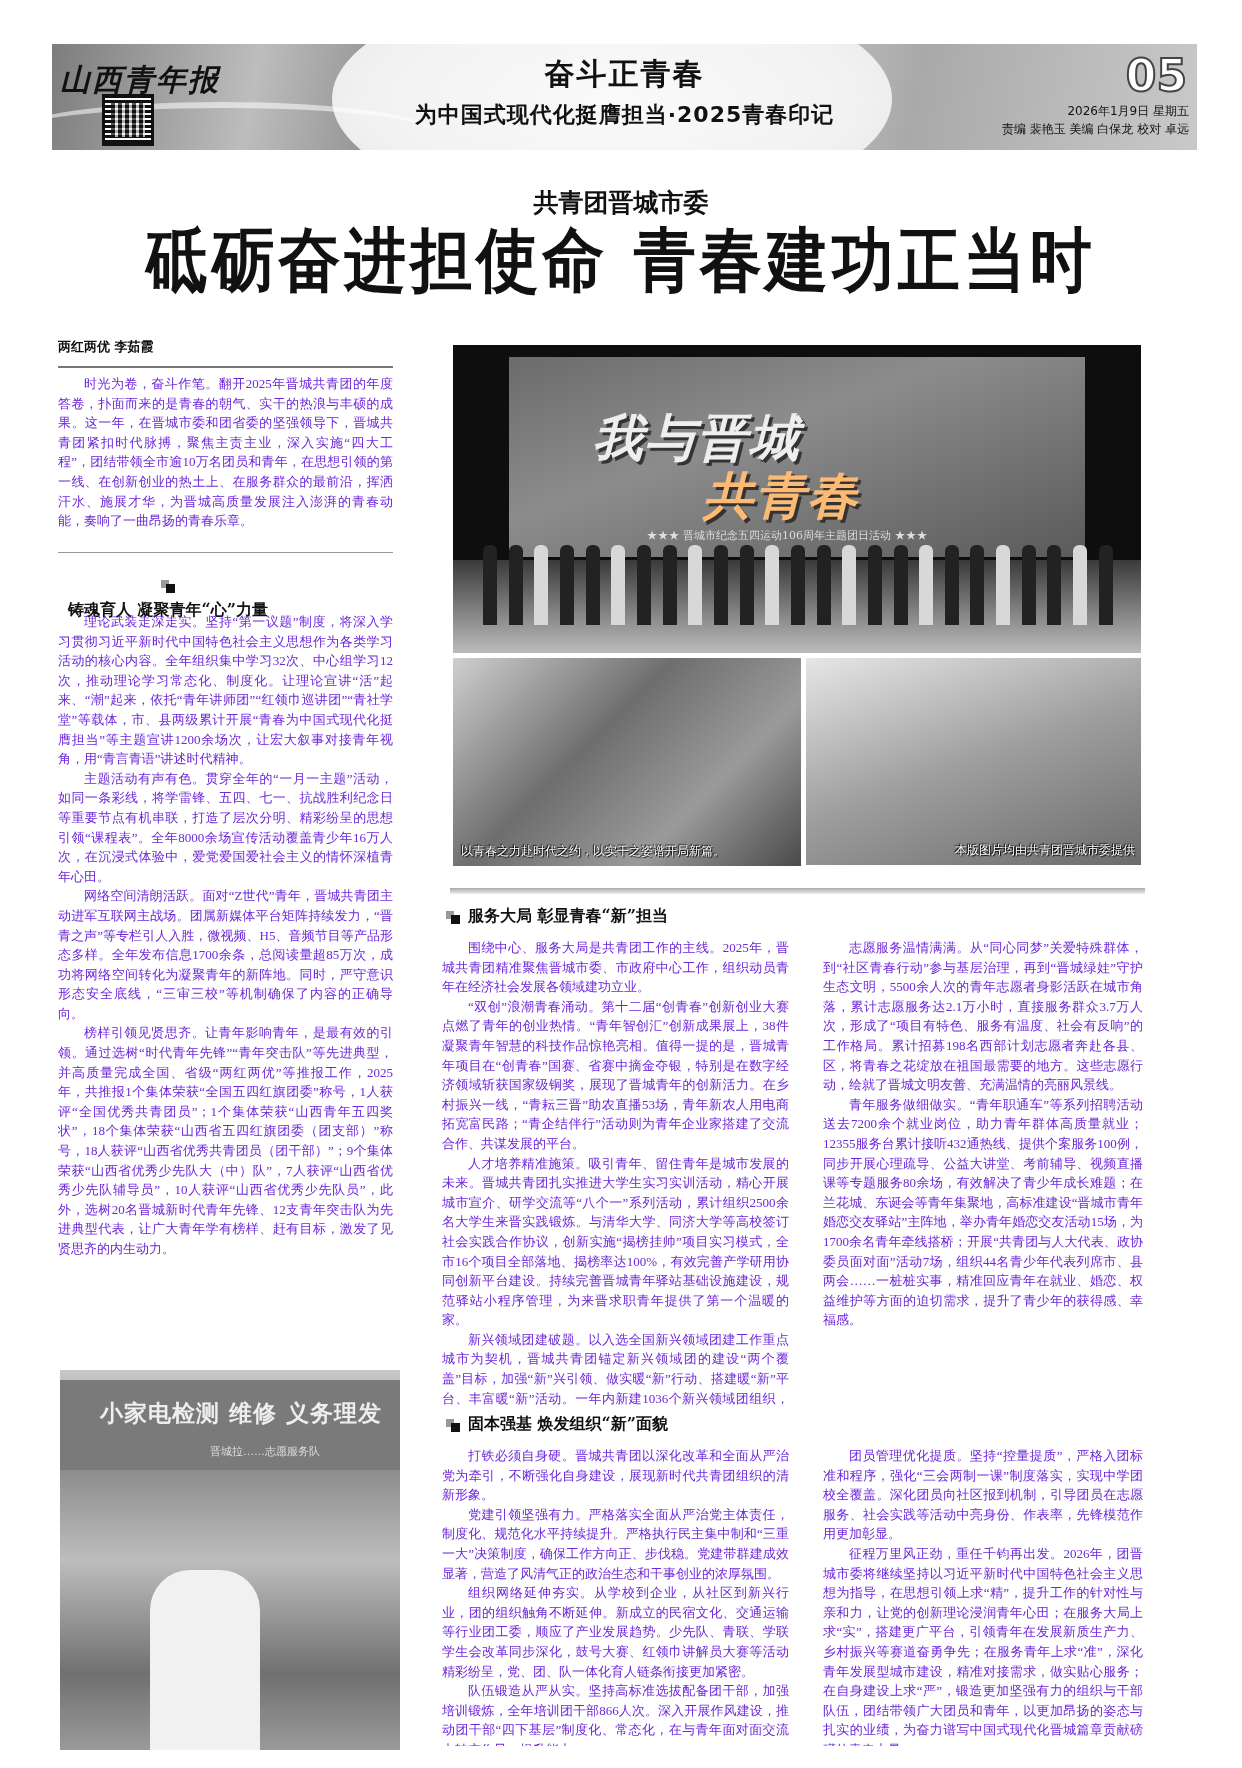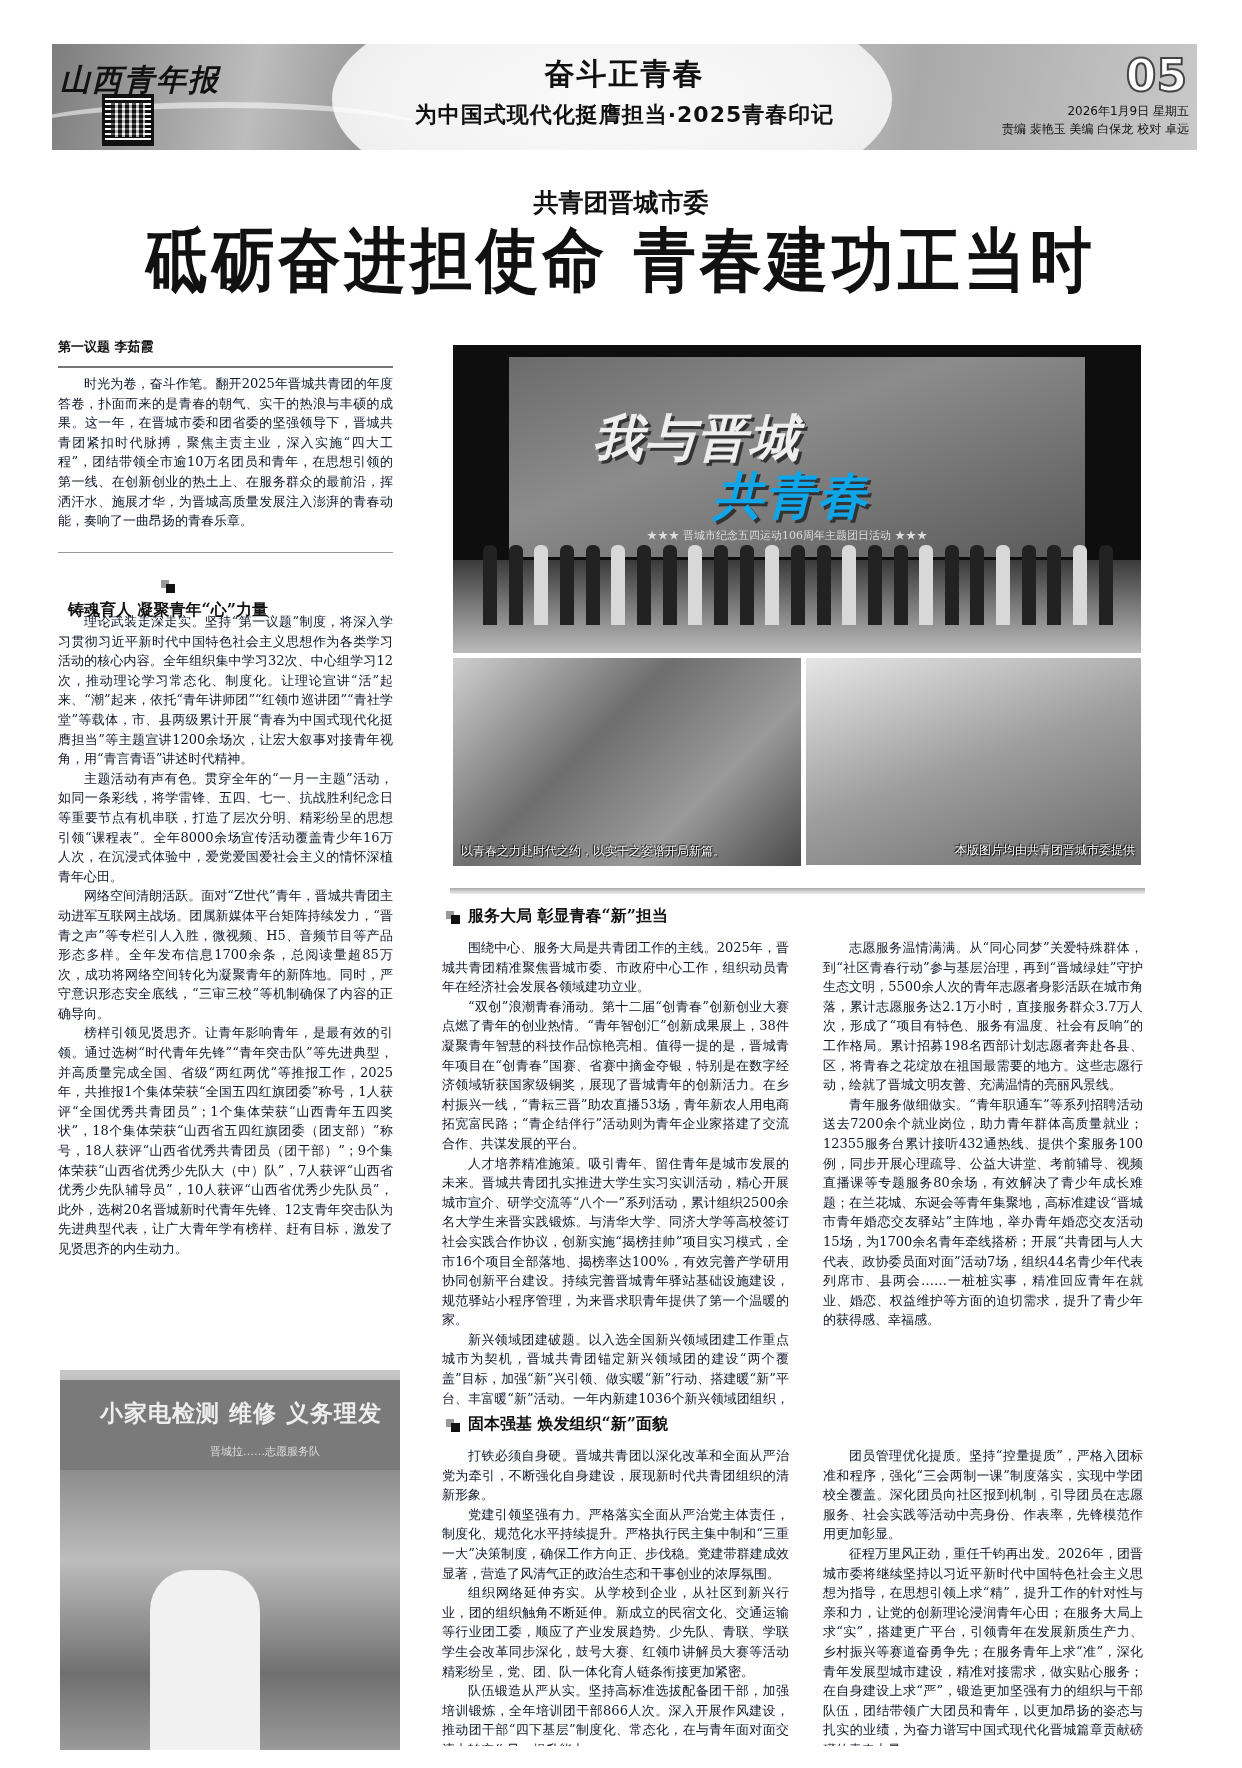--- a/index.html
+++ b/index.html
@@ -12,31 +12,31 @@
 .qr{position:absolute;left:50px;top:50px;width:52px;height:52px;background:repeating-linear-gradient(0deg,#111 0 3px,#fff 3px 5px),#111;border:3px solid #111;}
 .qr::after{content:"";position:absolute;inset:6px;background:repeating-linear-gradient(90deg,#111 0 4px,#eee 4px 7px);opacity:.7;}
 .mh-title{position:absolute;left:0;width:1145px;text-align:center;top:10px;font-family:"DejaVu Sans",sans-serif;font-weight:bold;font-size:30px;color:#111;letter-spacing:2px;}
 .mh-sub{position:absolute;left:0;width:1145px;text-align:center;top:56px;font-family:"DejaVu Sans",sans-serif;font-weight:bold;font-size:22px;color:#111;letter-spacing:1px;}
 .page-no{position:absolute;right:10px;top:6px;font-family:"DejaVu Sans",sans-serif;font-weight:bold;font-size:44px;color:#fff;-webkit-text-stroke:2px #444;}
 .mh-date{position:absolute;right:8px;top:58px;font-family:"DejaVu Sans",sans-serif;font-size:12px;color:#111;text-align:right;line-height:18px;}
 .kicker{position:absolute;left:0;width:1242px;top:186px;text-align:center;font-family:"DejaVu Sans",sans-serif;font-weight:bold;font-size:25px;color:#111;}
 .headline{position:absolute;left:0;width:1242px;top:218px;text-align:center;font-family:"DejaVu Sans",sans-serif;font-weight:bold;font-size:62px;color:#111;letter-spacing:4px;transform:scaleY(1.12);}
 .byline{position:absolute;left:58px;top:338px;font-family:"DejaVu Sans",sans-serif;font-weight:bold;font-size:13px;color:#111;}
 .rule{position:absolute;height:2px;background:#777;}
-.col{position:absolute;font-size:13px;line-height:19.6px;text-align:justify;color:#0f172a;}
+.col{position:absolute;font-size:13px;line-height:19.6px;text-align:justify;color:#6d28d9;font-family:Liberation Serif, serif;}
 .col p{text-indent:2em;}
 .sec-h{position:absolute;font-family:"DejaVu Serif",serif;font-weight:bold;font-size:16px;color:#111;display:flex;align-items:center;gap:8px;}
 .sec-h .mark{display:inline-block;width:14px;height:12px;position:relative;}
 .sec-h .mark::before{content:"";position:absolute;left:0;top:0;width:8px;height:8px;background:#999;}
 .sec-h .mark::after{content:"";position:absolute;left:5px;top:4px;width:9px;height:9px;background:#111;}
 .photo{position:absolute;overflow:hidden;background:#555;}
 .stage{left:453px;top:345px;width:688px;height:308px;background:#0e0e0e;}
 .stage .screen{position:absolute;left:56px;top:12px;width:576px;height:200px;background:linear-gradient(160deg,#6b6b6b,#8c8c8c 40%,#5a5a5a);}
 .stage .slogan1{position:absolute;left:140px;top:60px;font-family:"DejaVu Sans",sans-serif;font-weight:bold;font-size:50px;color:#eee;font-style:italic;letter-spacing:2px;text-shadow:3px 3px 0 #333;}
-.stage .slogan2{position:absolute;left:260px;top:118px;font-family:"DejaVu Sans",sans-serif;font-weight:bold;font-size:50px;color:#0ea5e9;font-style:italic;letter-spacing:2px;text-shadow:3px 3px 0 #333;}
+.stage .slogan2{position:absolute;left:250px;top:118px;font-family:"DejaVu Sans",sans-serif;font-weight:bold;font-size:50px;color:#fdba74;font-style:italic;letter-spacing:2px;text-shadow:3px 3px 0 #333;}
 .stage .banner{position:absolute;left:0;width:668px;top:183px;text-align:center;font-size:11px;color:#ddd;}
 .stage .floor{position:absolute;left:0;top:215px;width:688px;height:93px;background:linear-gradient(#3a3a3a,#888 60%,#bbb);}
 .stage .people{position:absolute;left:30px;top:200px;width:630px;height:80px;display:flex;justify-content:space-between;}
 .stage .people span{width:14px;height:80px;background:#222;border-radius:6px 6px 0 0;}
 .stage .people span:nth-child(3n){background:#d8d8d8;}
 .kids{left:453px;top:658px;width:348px;height:208px;background:linear-gradient(135deg,#cfcfcf,#6e6e6e 40%,#9a9a9a 70%,#4a4a4a);}
 .meeting{left:806px;top:658px;width:335px;height:207px;background:linear-gradient(160deg,#e6e6e6,#9e9e9e 50%,#6c6c6c);}
 .caption{position:absolute;bottom:6px;font-family:"DejaVu Sans",sans-serif;font-size:12px;color:#fff;text-shadow:1px 1px 1px #000,-1px -1px 1px #000;}
 .repair{left:60px;top:1370px;width:340px;height:380px;background:linear-gradient(180deg,#c8c8c8 0%,#8a8a8a 25%,#bdbdbd 50%,#707070 80%,#9a9a9a);}
 .repair .tent{position:absolute;left:0;top:10px;width:340px;height:90px;background:#7a7a7a;}
@@ -58,21 +58,21 @@
   <div class="page-no">05</div>
   <div class="mh-date">
     <div>2026年1月9日 星期五</div>
     <div>责编 裴艳玉 美编 白保龙 校对 卓远</div>
   </div>
 </div>
 
 <div class="kicker">共青团晋城市委</div>
 <div class="headline">砥砺奋进担使命 青春建功正当时</div>
 
-<div class="byline">第一议题 李茹霞</div>
+<div class="byline">两红两优 李茹霞</div>
 <div class="rule" style="left:58px;top:366px;width:335px;"></div>
 
 <div class="col" style="left:58px;top:374px;width:335px;">
   <p>时光为卷，奋斗作笔。翻开2025年晋城共青团的年度答卷，扑面而来的是青春的朝气、实干的热浪与丰硕的成果。这一年，在晋城市委和团省委的坚强领导下，晋城共青团紧扣时代脉搏，聚焦主责主业，深入实施“四大工程”，团结带领全市逾10万名团员和青年，在思想引领的第一线、在创新创业的热土上、在服务群众的最前沿，挥洒汗水、施展才华，为晋城高质量发展注入澎湃的青春动能，奏响了一曲昂扬的青春乐章。</p>
 </div>
 <div class="rule" style="left:58px;top:552px;width:335px;height:1px;background:#999;"></div>
 
 <div class="sec-h" style="left:68px;top:580px;flex-direction:column;">
   <span class="mark"></span>
   <span>铸魂育人 凝聚青年“心”力量</span>

